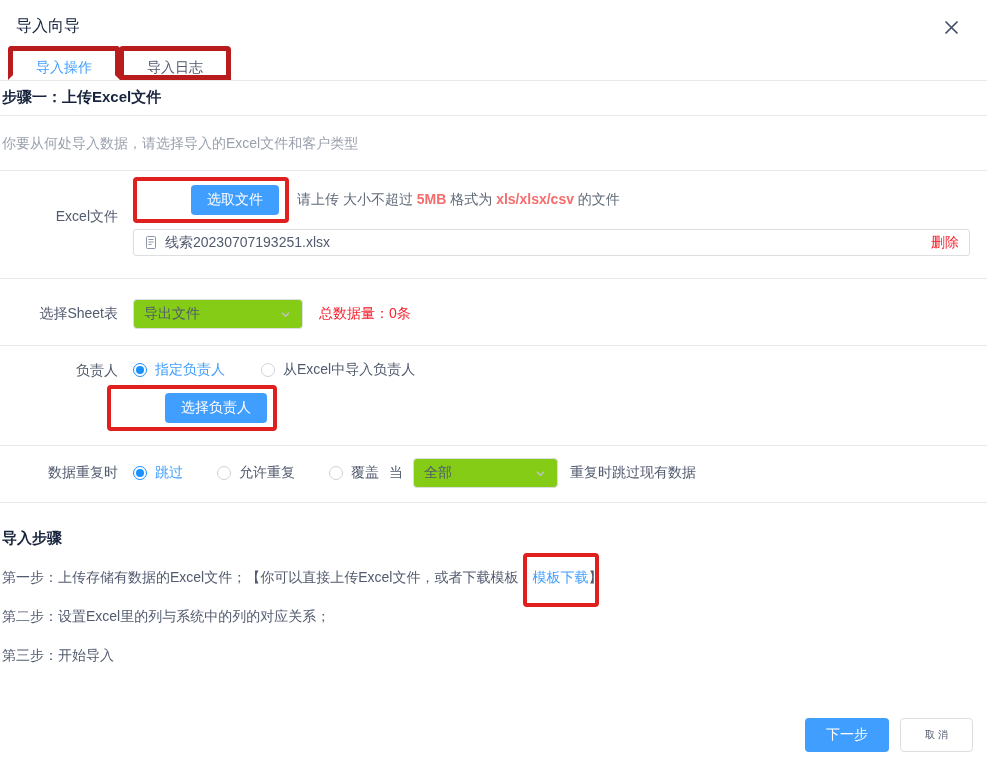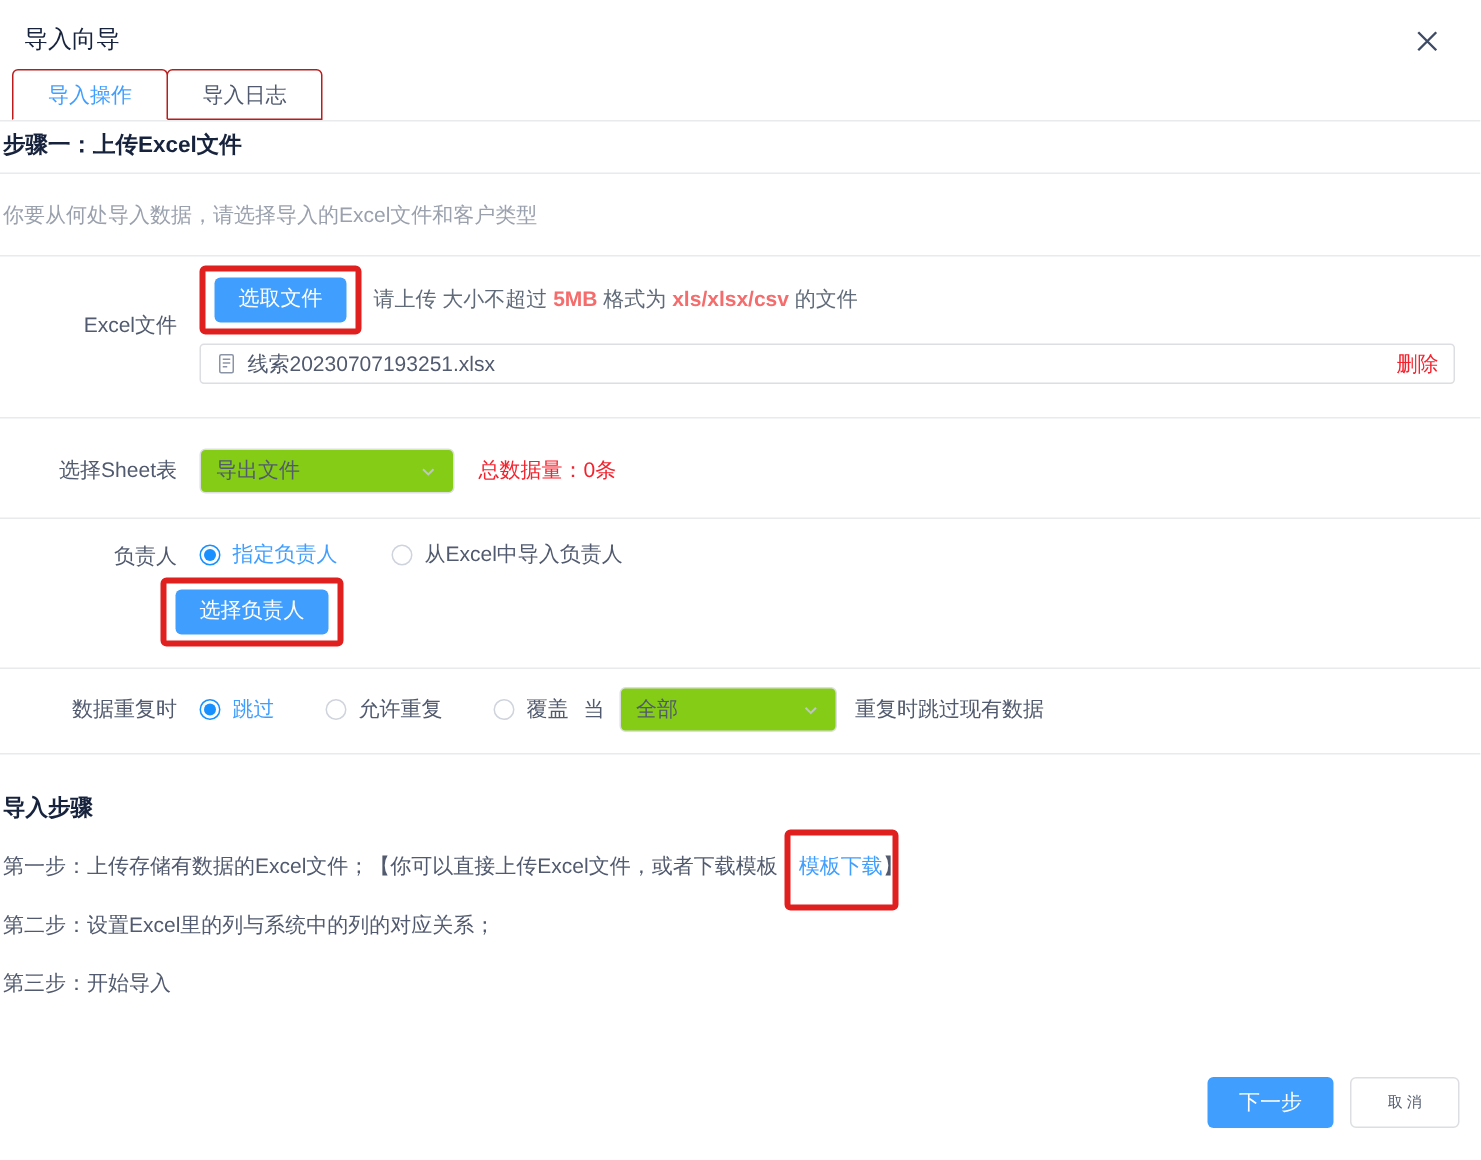--- a/index.html
+++ b/index.html
@@ -10,38 +10,38 @@
     font-size:14px;
   }
   
   .dlg-header{display:flex;justify-content:space-between;align-items:flex-start;
     padding:16px 16px 0 16px;height:46px;box-sizing:border-box;}
   .dlg-title{font-size:16px;color:#17233d;}
   .close-btn{cursor:pointer;margin-top:2px;margin-right:10px;line-height:0;}
   
   .tabbar{display:flex;padding-left:8px;border-bottom:1px solid #e8eaec;height:34px;box-sizing:content-box;}
   .tab{height:34px;line-height:33px;padding:0 23px;box-sizing:border-box;
-    border:1px solid #b91c1c;background:#fff;border-radius:4px 4px 0 0;
+    border:5px solid #b91c1c;background:#fff;border-radius:4px 4px 0 0;
     color:#515a6e;cursor:pointer;margin-bottom:-1px;text-align:center;}
   .tab + .tab{margin-left:-1px;}
   .tab.active{color:#409eff;border-bottom-color:#fff;z-index:2;position:relative;}
   
   .step-heading{height:34px;line-height:32px;font-weight:bold;font-size:15px;
     color:#17233d;border-bottom:1px solid #e8eaec;padding-left:2px;}
   .desc-row{height:54px;line-height:54px;color:#9aa1ad;border-bottom:1px solid #e8eaec;padding-left:2px;}
   
   .form-row{display:flex;border-bottom:1px solid #e8eaec;}
   .row-label{width:133px;min-width:133px;text-align:right;padding-right:15px;
     color:#515a6e;display:flex;align-items:center;justify-content:flex-end;box-sizing:border-box;}
   
   .excel-row{padding:6px 0 22px 0;}
   .excel-content{flex:1;margin-right:17px;display:flex;flex-direction:column;}
   .upload-line{display:flex;align-items:center;}
   .redbox{border:4px solid #e01f1f;border-radius:4px;padding:4px 6px;display:inline-block;line-height:0;}
-  .btn{font-family:Liberation Serif, serif;font-size:14px;border-radius:4px;cursor:pointer;}
+  .btn{font-family:Liberation Serif, serif;font-size:14px;border-radius:4px;cursor:pointer;margin-left:48px;}
   .btn-primary{background:#409eff;color:#fff;border:none;}
   .btn-sm{padding:8px 16px;line-height:14px;}
   .hint{margin-left:8px;color:#606a78;white-space:nowrap;}
   .hint .red{color:#f56c6c;font-weight:bold;}
   .file-box{margin-top:6px;border:1px solid #dcdee2;border-radius:3px;height:27px;
     display:flex;align-items:center;padding:0 10px;box-sizing:border-box;cursor:pointer;}
   .file-name{margin-left:7px;color:#515a6e;}
   .delete-link{margin-left:auto;color:#f5222d;cursor:pointer;text-decoration:none;}
   
   .select{width:170px;height:30px;border:1px solid #dcdee2;border-radius:4px;

